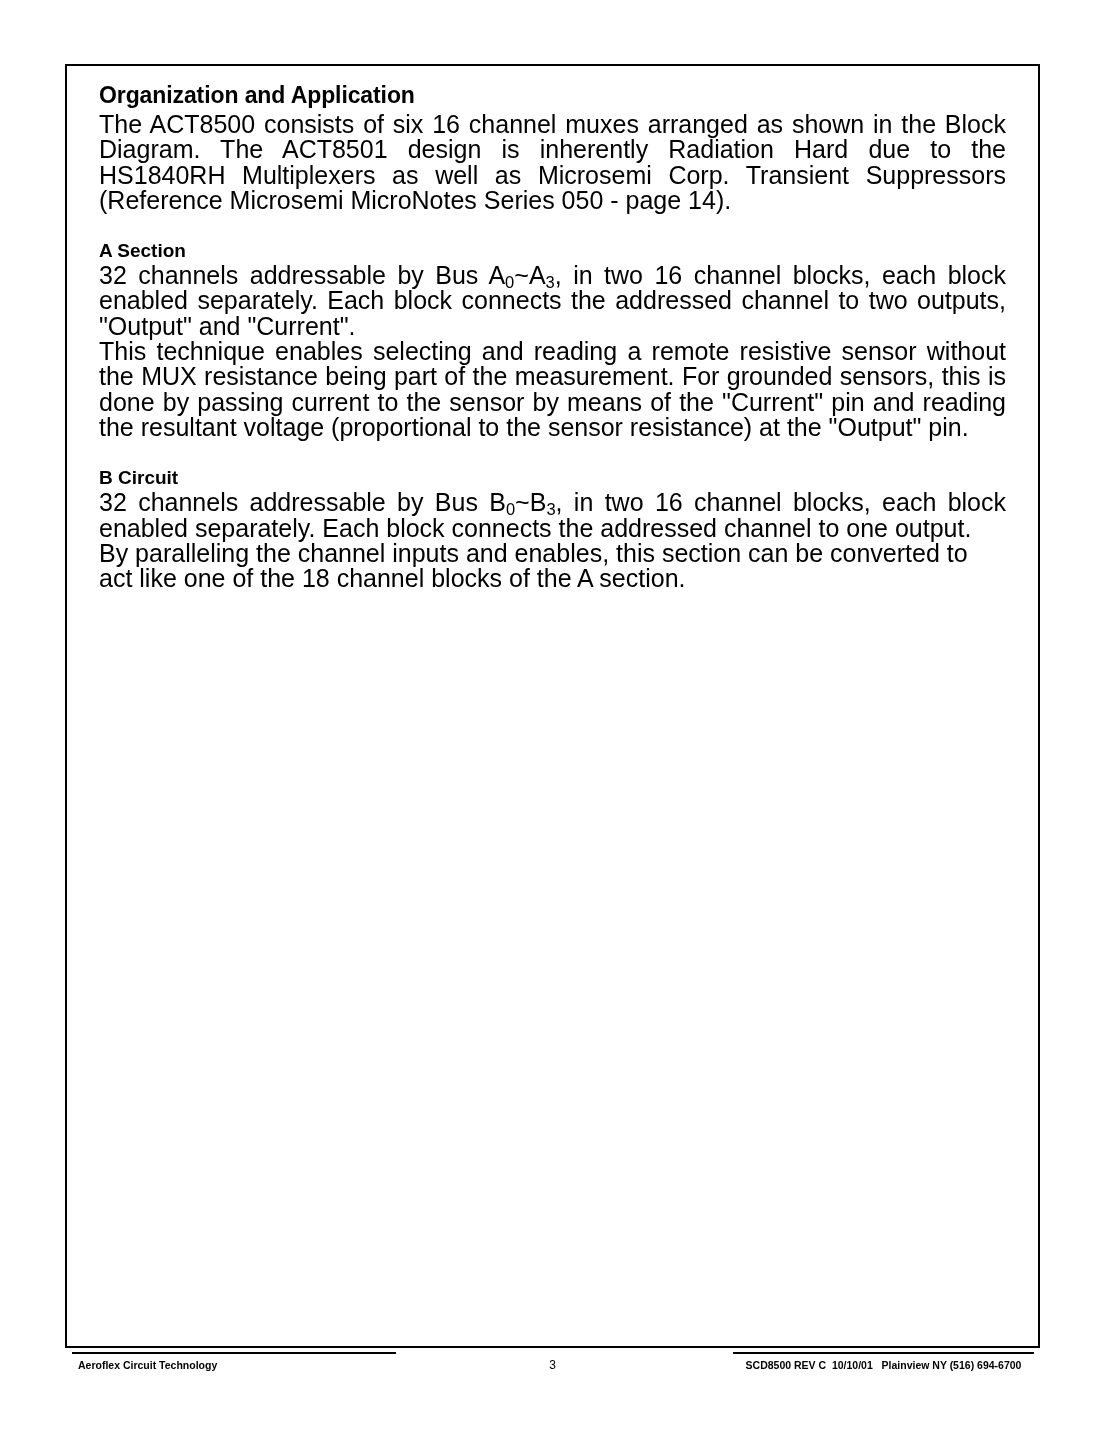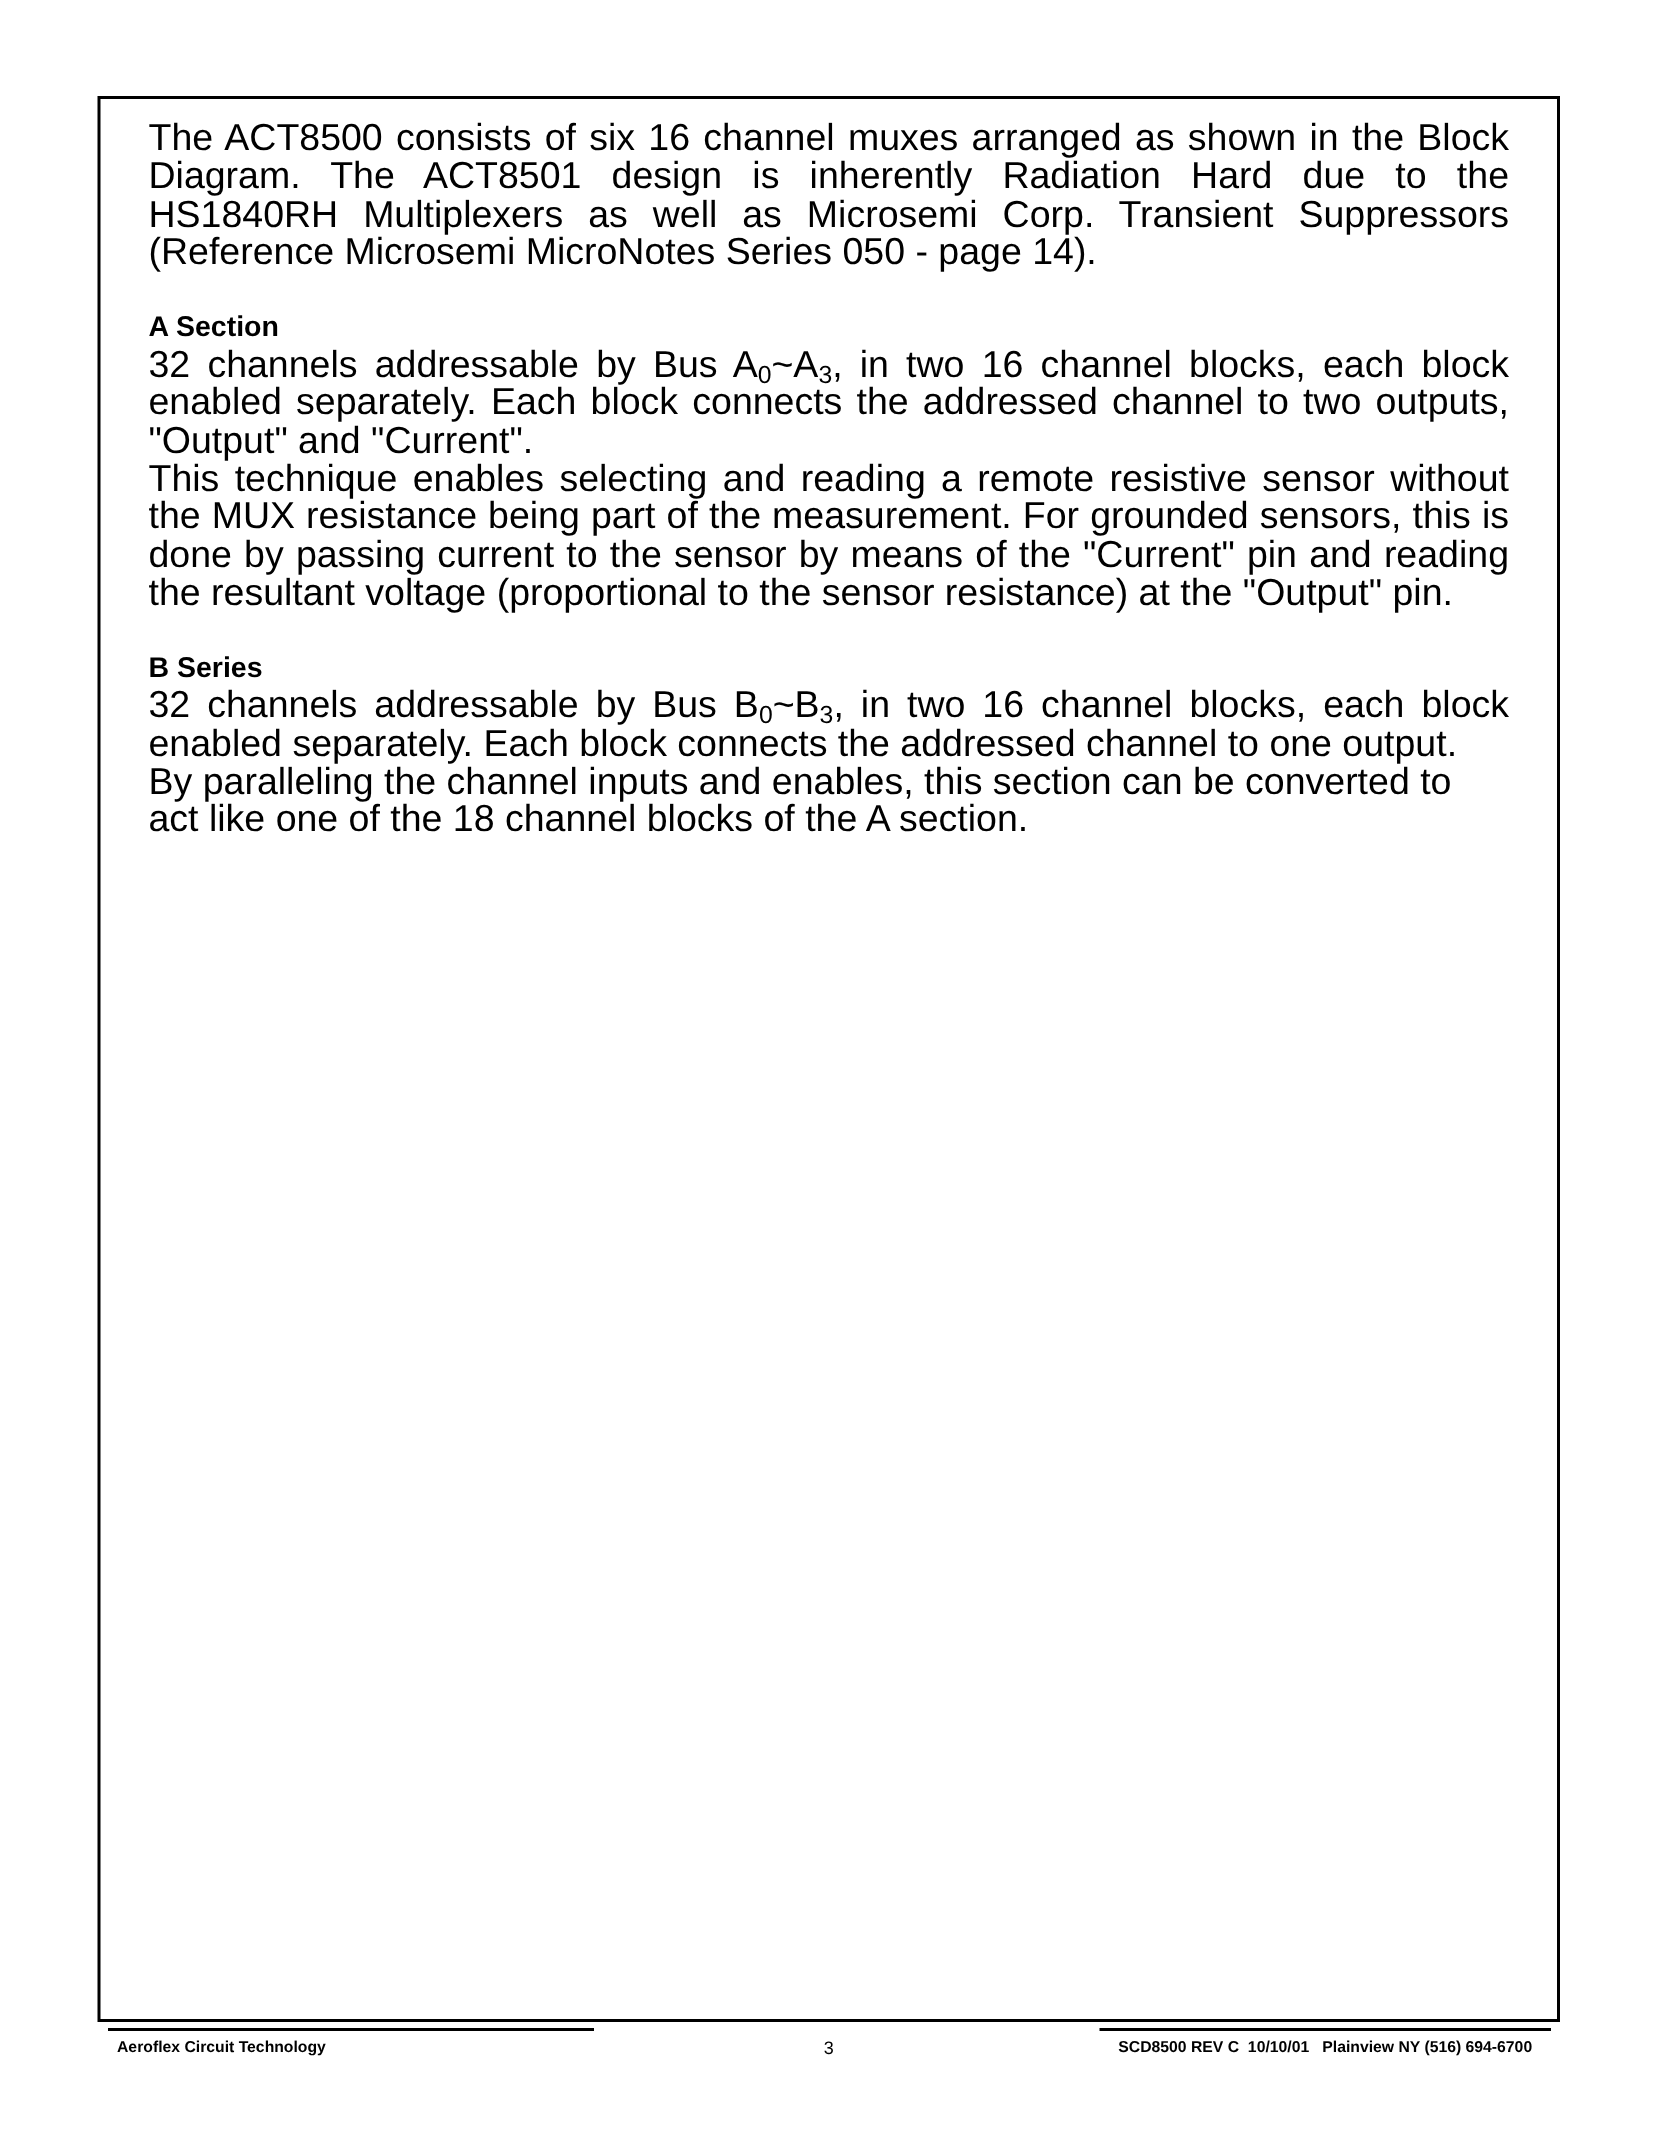--- a/index.html
+++ b/index.html
@@ -134,34 +134,35 @@
     box-sizing: border-box;
     white-space: pre;
   }
 </style>
 </head>
 <body>
 
 <div class="page-frame">
   <div class="content">
 
+    <h1 class="doc-heading">Organization and Application</h1>
 
     <p class="body-text">The ACT8500 consists of six 16 channel muxes arranged as shown in the Block Diagram. The ACT8501 design is inherently Radiation Hard due to the HS1840RH Multiplexers as well as Microsemi Corp. Transient Suppressors (Reference Microsemi MicroNotes Series 050 - page 14).</p>
 
     <div class="spacer-para"></div>
 
     <h2 class="section-heading">A Section</h2>
 
     <p class="body-text"><span>32 channels addressable by Bus A</span><sub>0</sub><span>~</span><span>A</span><sub>3</sub><span>, in two 16 channel blocks, each block enabled separately. Each block connects the addressed channel to two outputs, "Output" and "Current".</span></p>
 
     <p class="body-text">This technique enables selecting and reading a remote resistive sensor without the MUX resistance being part of the measurement. For grounded sensors, this is done by passing current to the sensor by means of the "Current" pin and reading the resultant voltage (proportional to the sensor resistance) at the "Output" pin.</p>
 
     <div class="spacer-para"></div>
 
-    <h2 class="section-heading">B Series</h2>
+    <h2 class="section-heading">B Circuit</h2>
 
     <p class="body-text"><span>32 channels addressable by Bus B</span><sub>0</sub><span>~</span><span>B</span><sub>3</sub><span>, in two 16 channel blocks, each block enabled separately. Each block connects the addressed channel to one output.</span></p>
 
     <p class="body-text no-justify">By paralleling the channel inputs and enables, this section can be converted to act like one of the 18 channel blocks of the A section.</p>
 
     <div class="spacer-note"></div>
 
 
   </div>
 </div>

